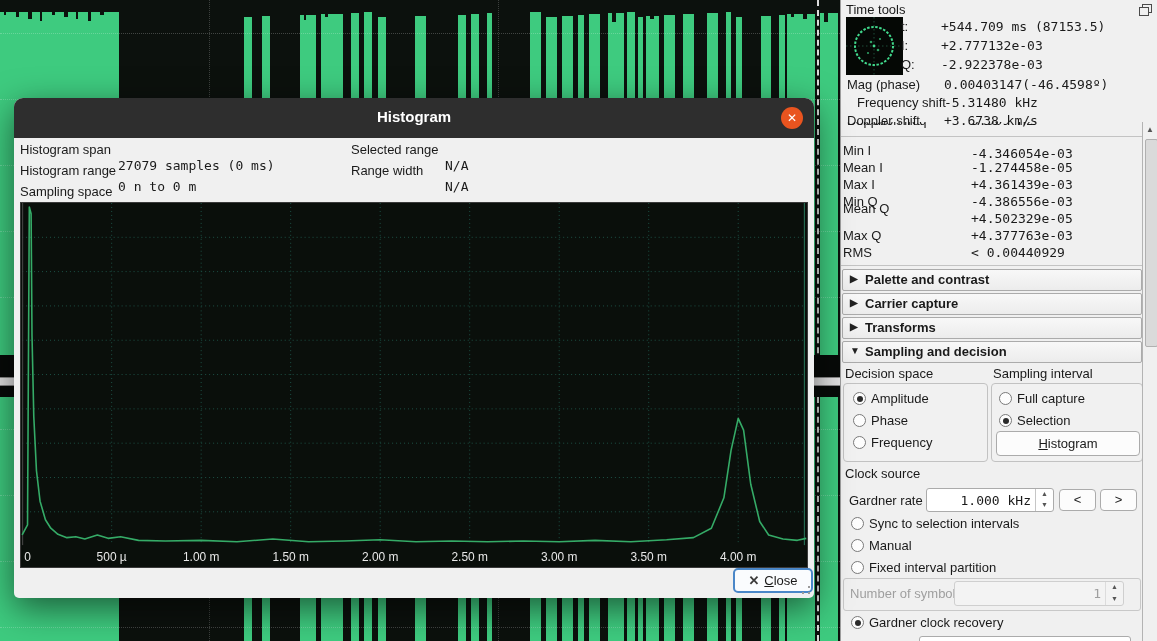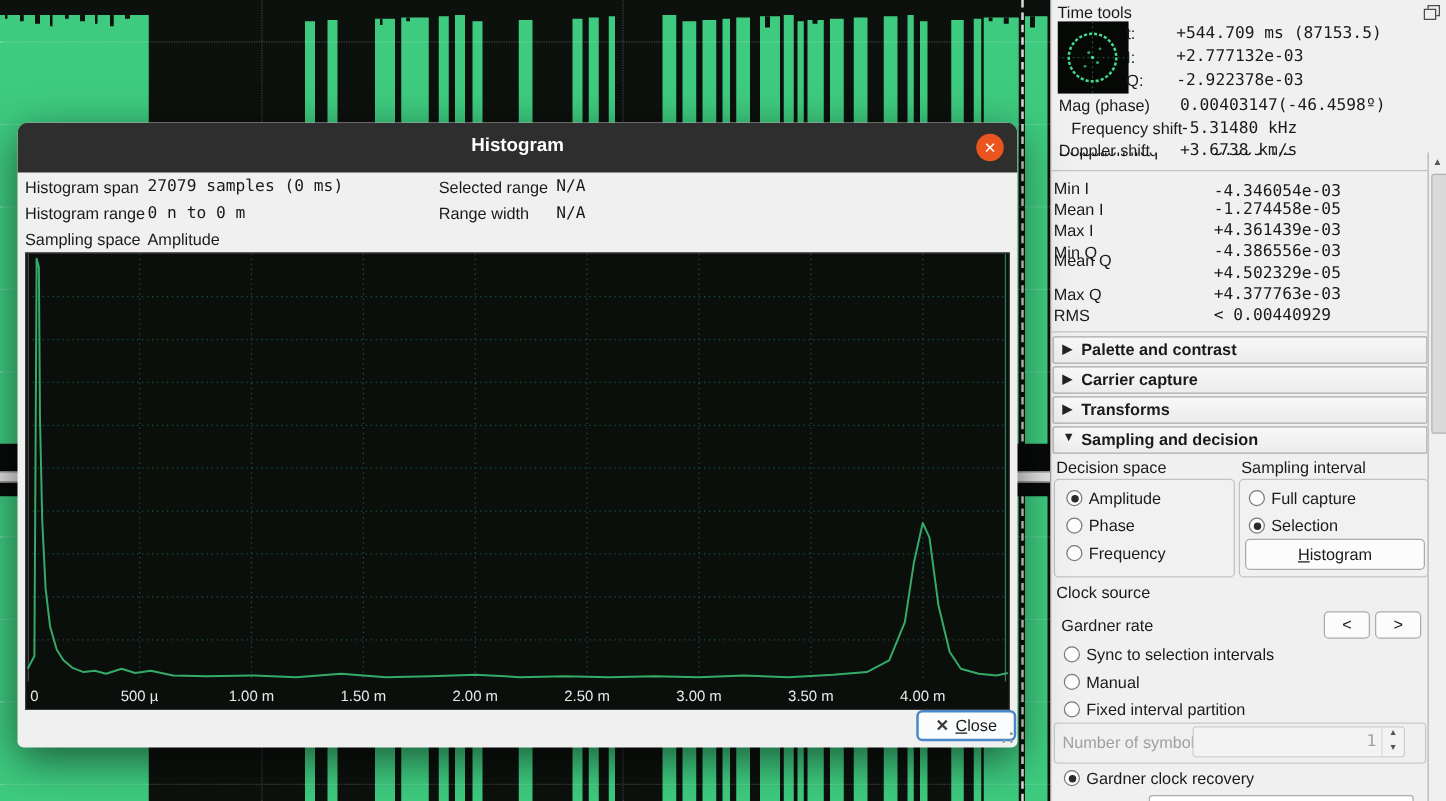--- a/index.html
+++ b/index.html
@@ -57,21 +57,21 @@
 
   
   #dialog{position:absolute;left:14px;top:98px;width:800px;height:500px;border-radius:9px 9px 5px 5px;
           overflow:hidden;box-shadow:0 10px 35px rgba(0,0,0,.55);background:#f0f0f0;}
   #titlebar{position:absolute;left:0;top:0;width:800px;height:40px;background:#2e2e2e;cursor:default;}
   #dlg-title{position:absolute;left:0;top:10px;width:100%;text-align:center;color:#ffffff;
              font-weight:bold;font-size:15px;}
   #dlg-close{position:absolute;right:11px;top:9px;width:22px;height:22px;border-radius:50%;
              background:#e9541f;color:#ffffff;font-size:12px;line-height:22px;text-align:center;cursor:pointer;}
   .info-label{position:absolute;white-space:nowrap;}
-  .info-val{position:absolute;white-space:nowrap;font-family:"DejaVu Sans Mono",monospace;}
+  .info-val{position:absolute;white-space:nowrap;font-family:"DejaVu Sans Mono",monospace;margin-top:16px;}
   .info-val.sans{font-family:"Liberation Sans",sans-serif;}
   #chart{position:absolute;left:6px;top:104px;width:788px;height:366px;background:#0a0f0b;border:1px solid #3a3a3a;box-sizing:border-box;}
   #close-btn{left:719px;top:470px;width:80px;height:25px;border:2px solid #4a87c8;border-radius:5px;
              background:#fafcfe;line-height:21px;}
   #close-btn .x{color:#3a3a3a;font-weight:bold;margin-right:5px;}
   #grip{position:absolute;right:3px;bottom:3px;width:10px;height:10px;
         background:radial-gradient(circle at 8px 2px,#9a9a9a 1px,transparent 1.4px),
                    radial-gradient(circle at 8px 8px,#9a9a9a 1px,transparent 1.4px),
                    radial-gradient(circle at 2px 8px,#9a9a9a 1px,transparent 1.4px);}
 </style>
@@ -253,20 +253,27 @@
           </div>
         </div>
 
       <div class="btn" style="left:155px;top:309px;width:144px;height:25px;line-height:23px;">
         <span class="u">H</span><span>istogram</span>
       </div>
 
       <div class="sb-label" style="left:4px;top:344px;">Clock source</div>
 
       <div class="sb-label" style="left:8px;top:371px;">Gardner rate</div>
+      <div class="spinbox" style="left:85px;top:366px;width:128px;height:24px;">
+        <span class="val">1.000 kHz</span>
+        <span class="spin-arrows">
+            <span>▲</span>
+            <span>▼</span>
+          </span>
+      </div>
       <div class="btn" style="left:218px;top:367px;width:37px;height:22px;line-height:20px;">&lt;</div>
       <div class="btn" style="left:259px;top:367px;width:37px;height:22px;line-height:20px;">&gt;</div>
 
       <div id="radios-clock">
           <div class="radio-row" style="left: 10px; top: 394px;">
             <div class="radio"></div>
             <div class="rlabel">Sync to selection intervals</div>
           </div>
           <div class="radio-row" style="left: 10px; top: 416px;">
             <div class="radio"></div>

